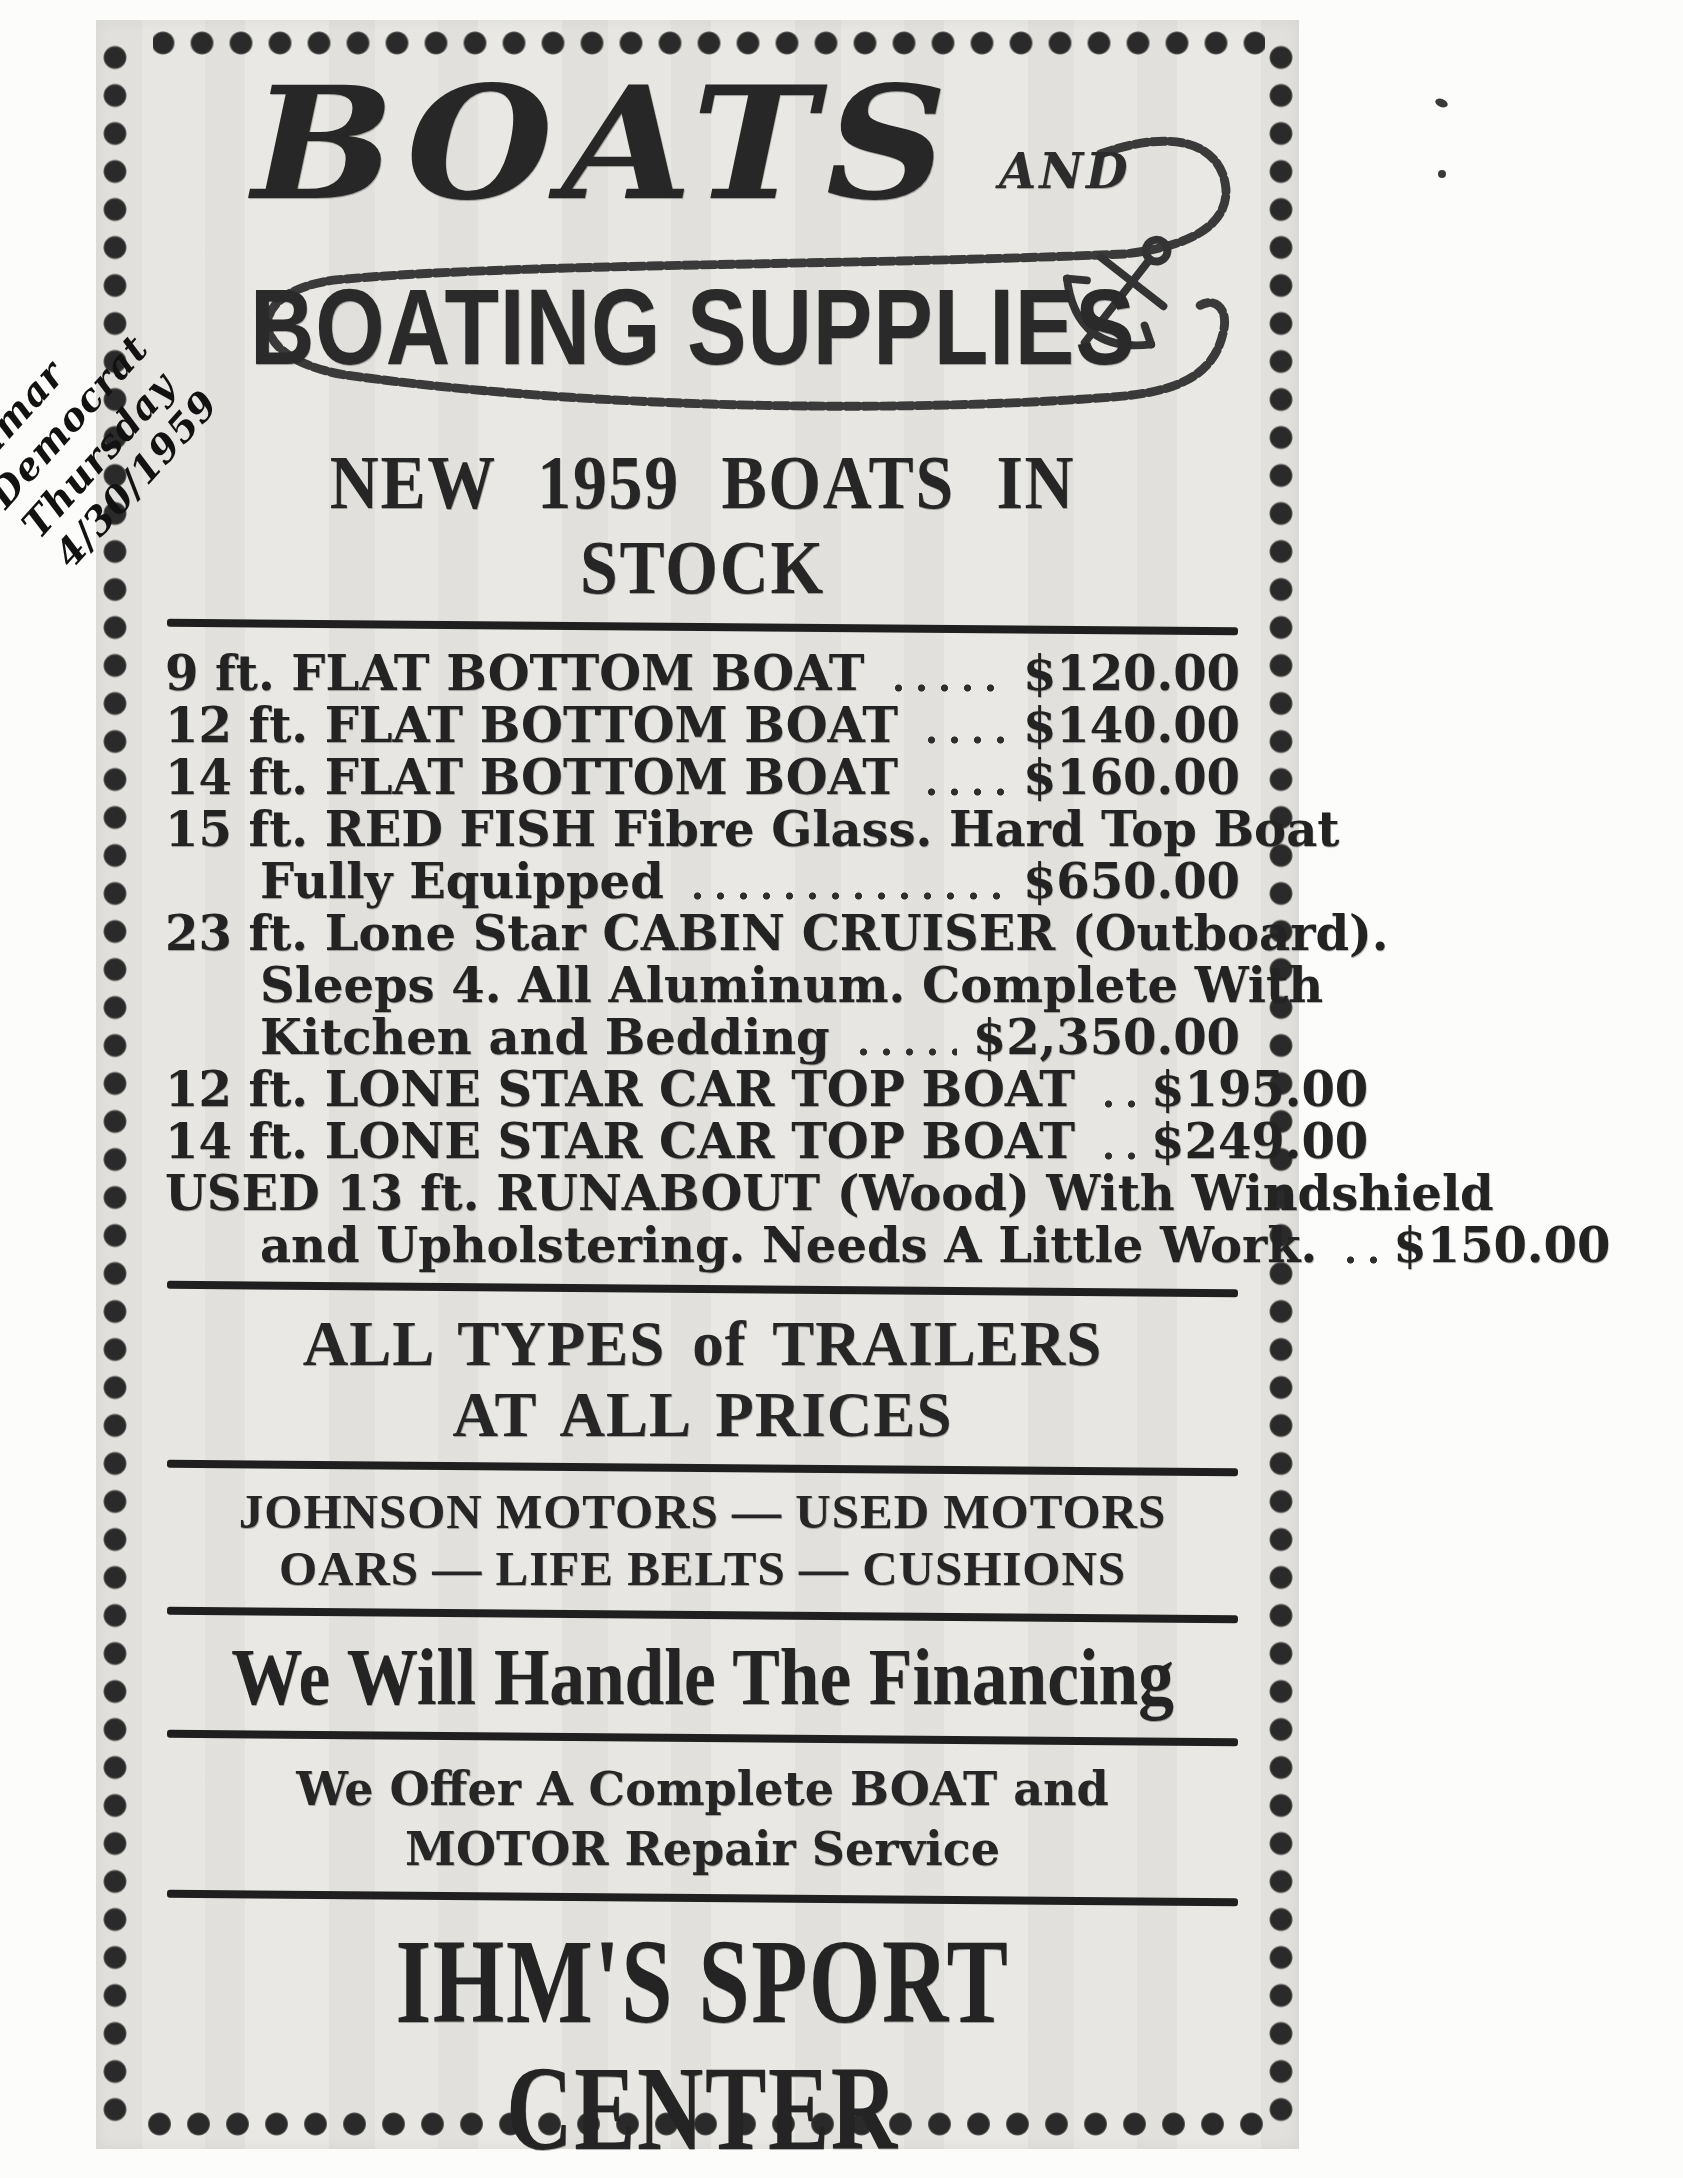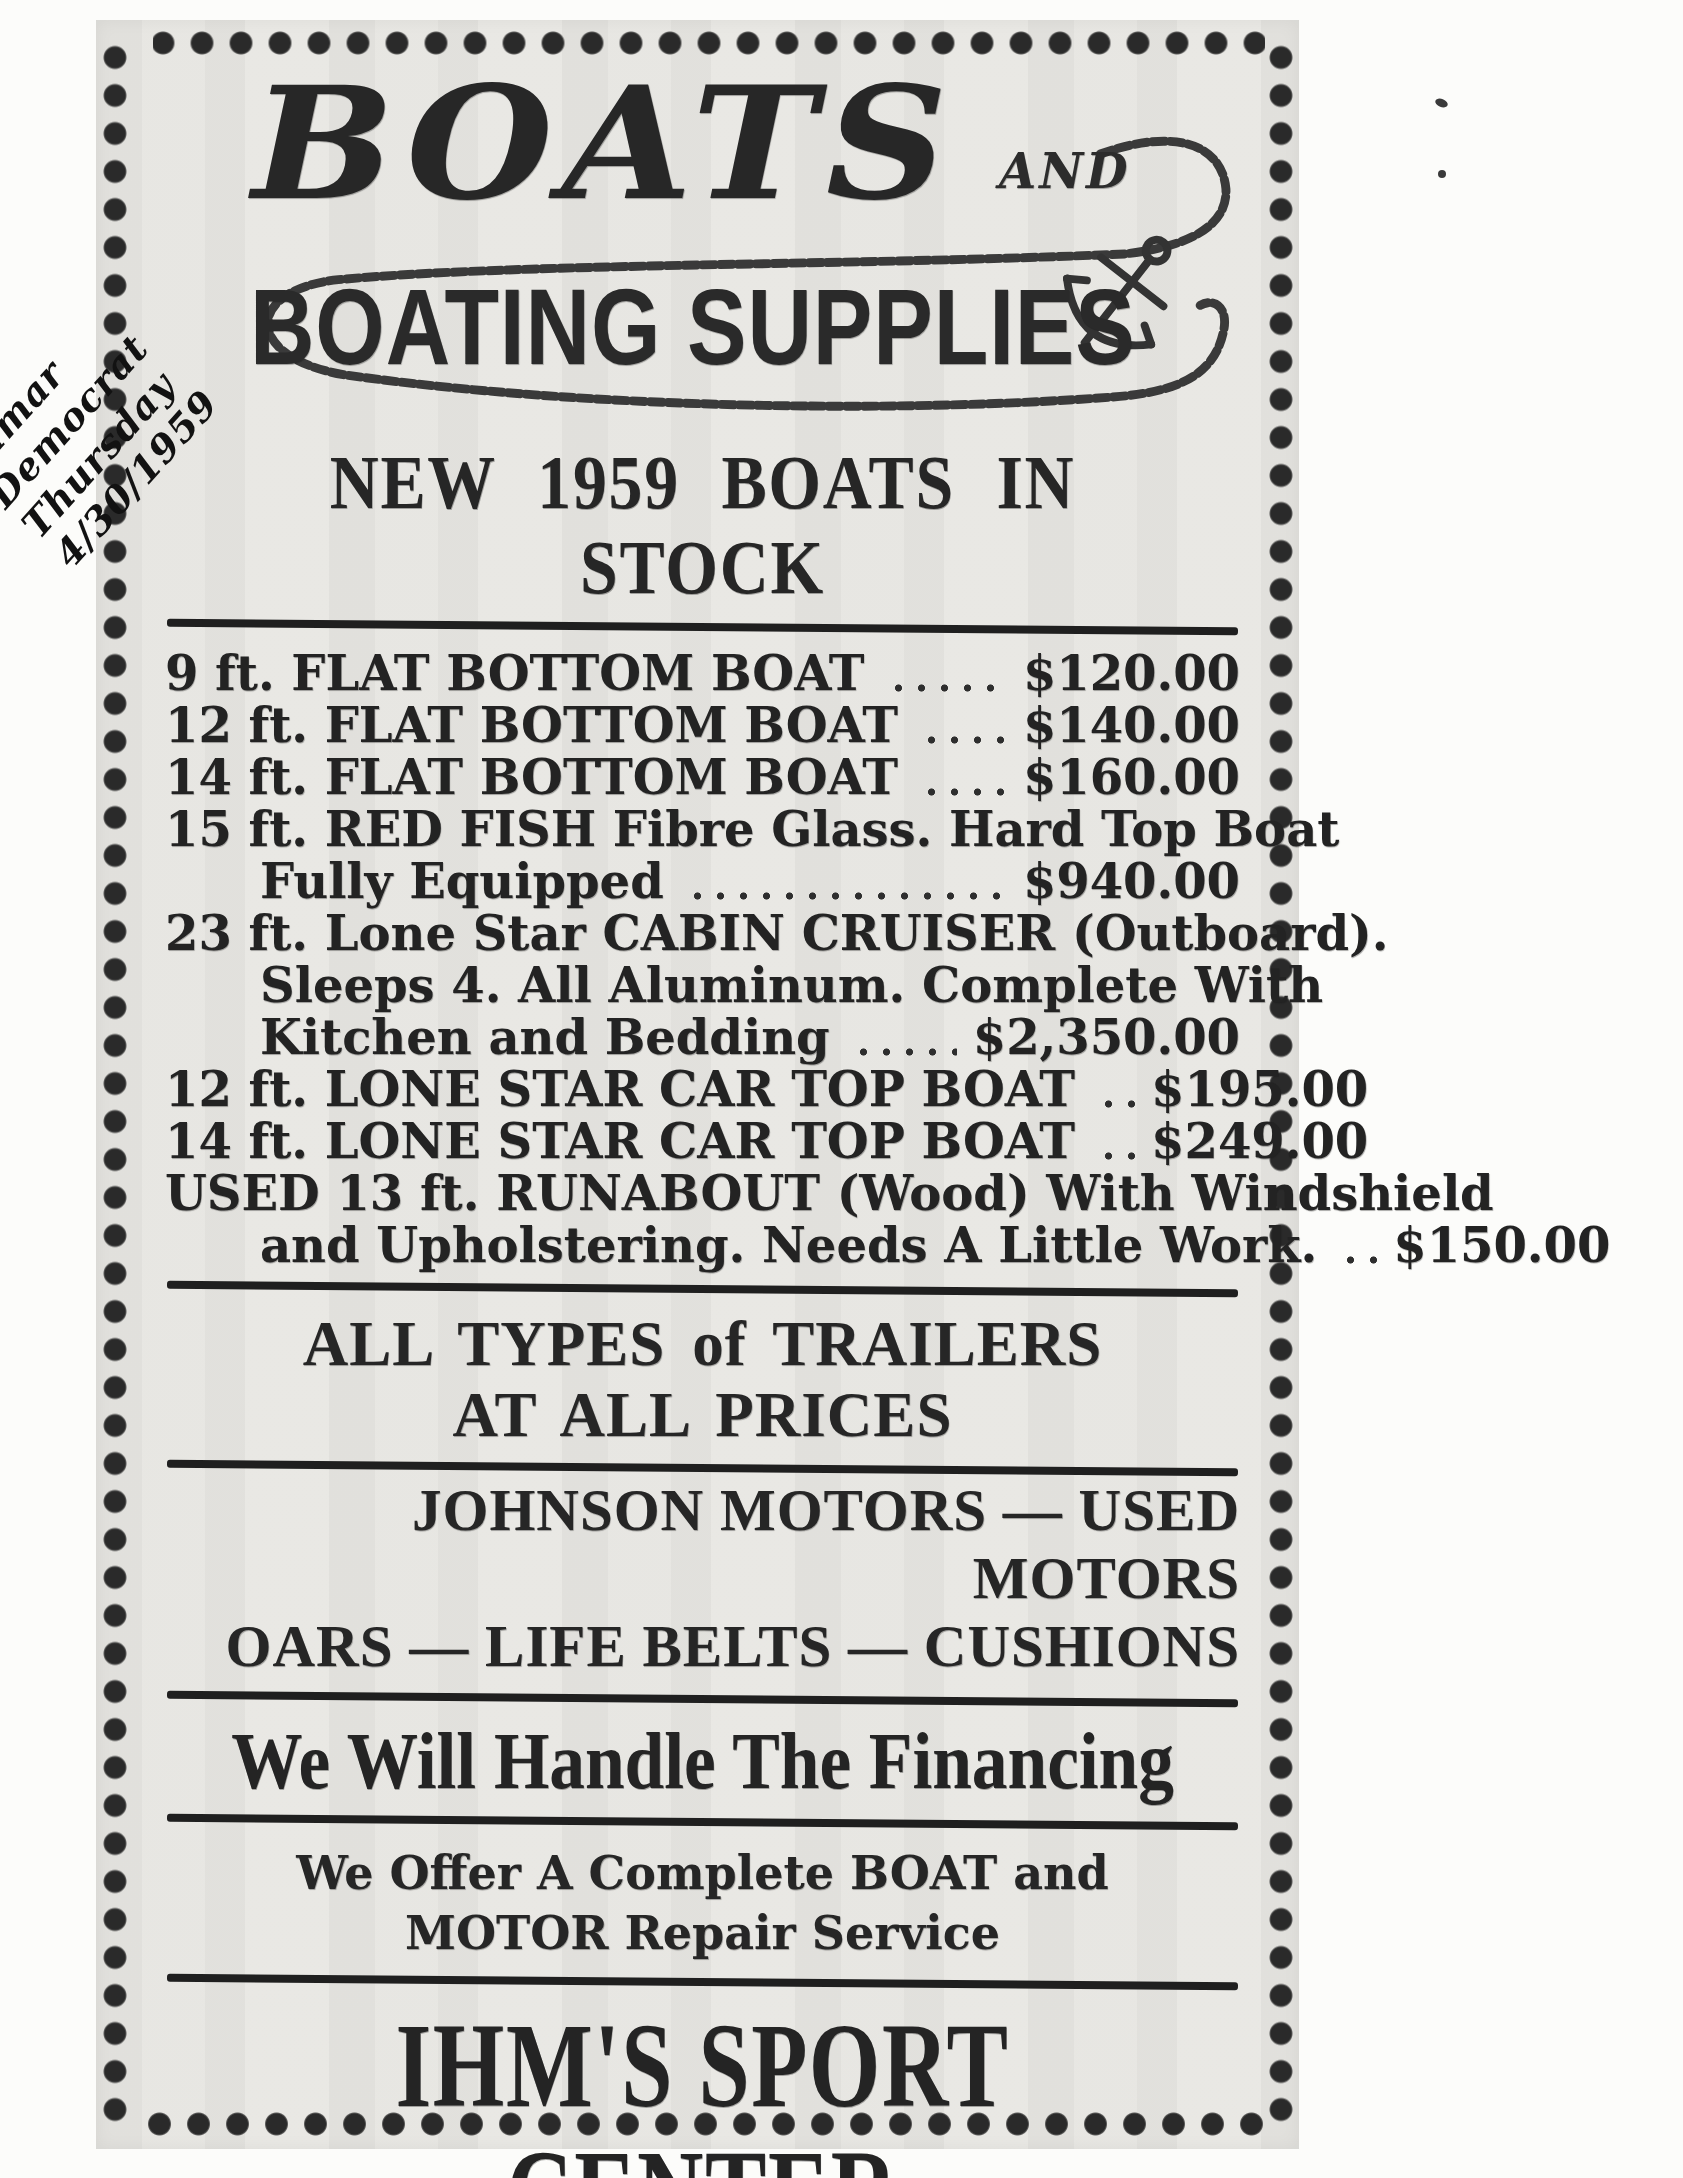--- a/index.html
+++ b/index.html
@@ -69,22 +69,22 @@
   .leader{
     flex:1 1 aupx;flex-grow:1;min-width:40px;height:10px;
     margin:0 16px 6px 20px;align-self:flex-end;
     background-image:radial-gradient(circle,#2e2e2e 3.2px,transparent 3.9px);
     background-size:23px 10px;background-position:2px center;background-repeat:repeat-x;
   }
   .price{flex:0 0 auto;}
   
   .trailers{margin-top:16px;text-align:center;font-family:Liberation Serif, serif;
     font-size:63px;line-height:1.12;font-weight:bold;letter-spacing:1px;word-spacing:10px;color:#262626;}
-  .motors{margin-top:5px;text-align:right;font-family:"Liberation Serif",serif;
-    font-size:59px;line-height:1.15;font-weight:bold;letter-spacing:1px;color:#262626;}
+  .motors{margin-top:12px;text-align:center;font-family:"Liberation Serif",serif;
+    font-size:49px;line-height:1.15;font-weight:bold;letter-spacing:1px;color:#262626;}
   .financing{margin-top:16px;text-align:center;font-family:"Liberation Serif",serif;
     font-size:81px;line-height:1.05;font-weight:bold;transform:scaleX(0.88);transform-origin:center;color:#242424;}
   .repair{margin-top:18px;text-align:center;font-size:46px;line-height:1.3;font-weight:bold;color:#262626;}
   .store-name{margin-top:16px;text-align:center;font-family:"Liberation Serif",serif;
     font-size:121px;line-height:1.05;font-weight:bold;letter-spacing:2px;
     transform:scaleX(0.76);transform-origin:center;color:#242424;}
   
   .handwriting{
     position:absolute;left:-28px;top:335px;width:248px;
     transform:rotate(-48deg);transform-origin:center;
@@ -161,21 +161,21 @@
           <span class="item-label">14 ft. FLAT BOTTOM BOAT</span>
           <span class="leader"></span>
           <span class="price">$160.00</span>
         </div>
         <div class="price-row">
           <span class="item-label">15 ft. RED FISH Fibre Glass. Hard Top Boat</span>
         </div>
         <div class="price-row indent">
           <span class="item-label">Fully Equipped</span>
           <span class="leader"></span>
-          <span class="price">$940.00</span>
+          <span class="price">$650.00</span>
         </div>
         <div class="price-row">
           <span class="item-label">23 ft. Lone Star CABIN CRUISER (Outboard).</span>
         </div>
         <div class="price-row indent">
           <span class="item-label">Sleeps 4. All Aluminum. Complete With</span>
         </div>
         <div class="price-row indent">
           <span class="item-label">Kitchen and Bedding</span>
           <span class="leader"></span>

